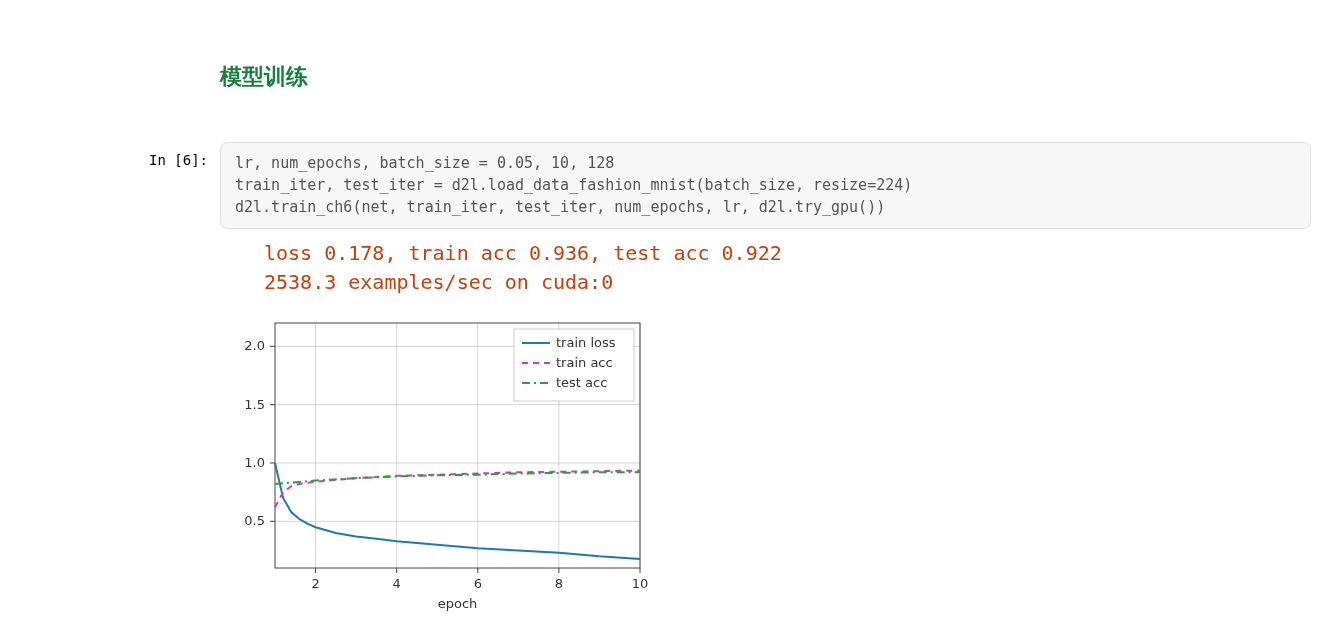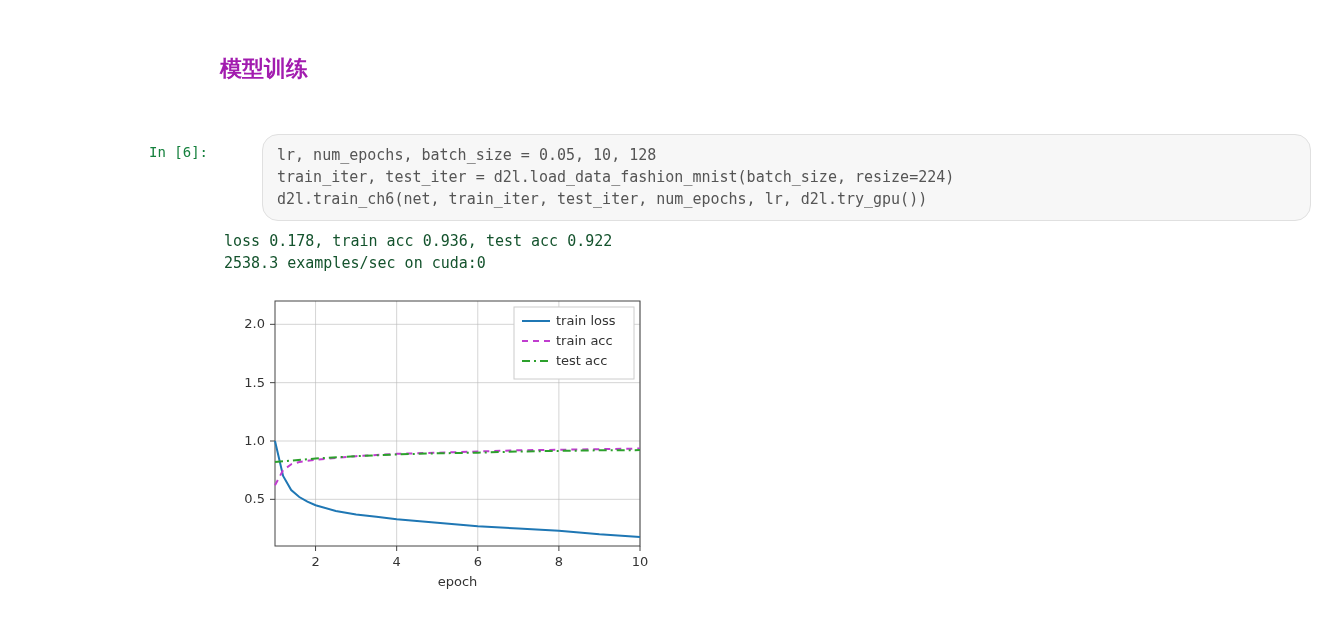--- a/index.html
+++ b/index.html
@@ -23,55 +23,55 @@
   .prompt-col {
     width: 220px;
     flex: 0 0 220px;
     text-align: right;
     padding-right: 12px;
     box-sizing: border-box;
   }
   .prompt {
     font-family: Menlo, Consolas, "DejaVu Sans Mono", monospace;
     font-size: 14px;
-    color: #15803d;
+    color: #000000;
     padding-top: 10px;
     display: inline-block;
   }
   .content-col {
     flex: 1 1 auto;
     min-width: 0;
     padding-right: 30px;
   }
   .md-heading {
     font-size: 22px;
     font-weight: 600;
-    color: #a21caf;
-    margin: 24px 0 40px 0;
+    color: #15803d;
+    margin: 32px 0 40px 0;
   }
   .code-input {
     background: #f7f7f7;
     border: 1px solid #e0e0e0;
-    border-radius: 16px;
+    border-radius: 8px;
     padding: 10px 14px;
     font-family: Menlo, Consolas, "DejaVu Sans Mono", monospace;
     font-size: 15px;
     line-height: 1.45;
     color: #555;
     white-space: pre;
     overflow-x: auto;
-    margin-left: 42px;
   }
   .code-output-text {
     font-family: Menlo, Consolas, "DejaVu Sans Mono", monospace;
-    font-size: 15px;
+    font-size: 20px;
     line-height: 1.45;
-    color: #14532d;
+    color: #c2410c;
     white-space: pre;
     padding: 10px 4px 6px 4px;
+    margin-left: 40px;
   }
   .chart-wrap {
     padding: 10px 0 0 0;
     text-align: center;
   }
   svg { display: block; }
   .axis-text {
     font-family: "DejaVu Sans", Arial, sans-serif;
     font-size: 13px;
     fill: #333;

